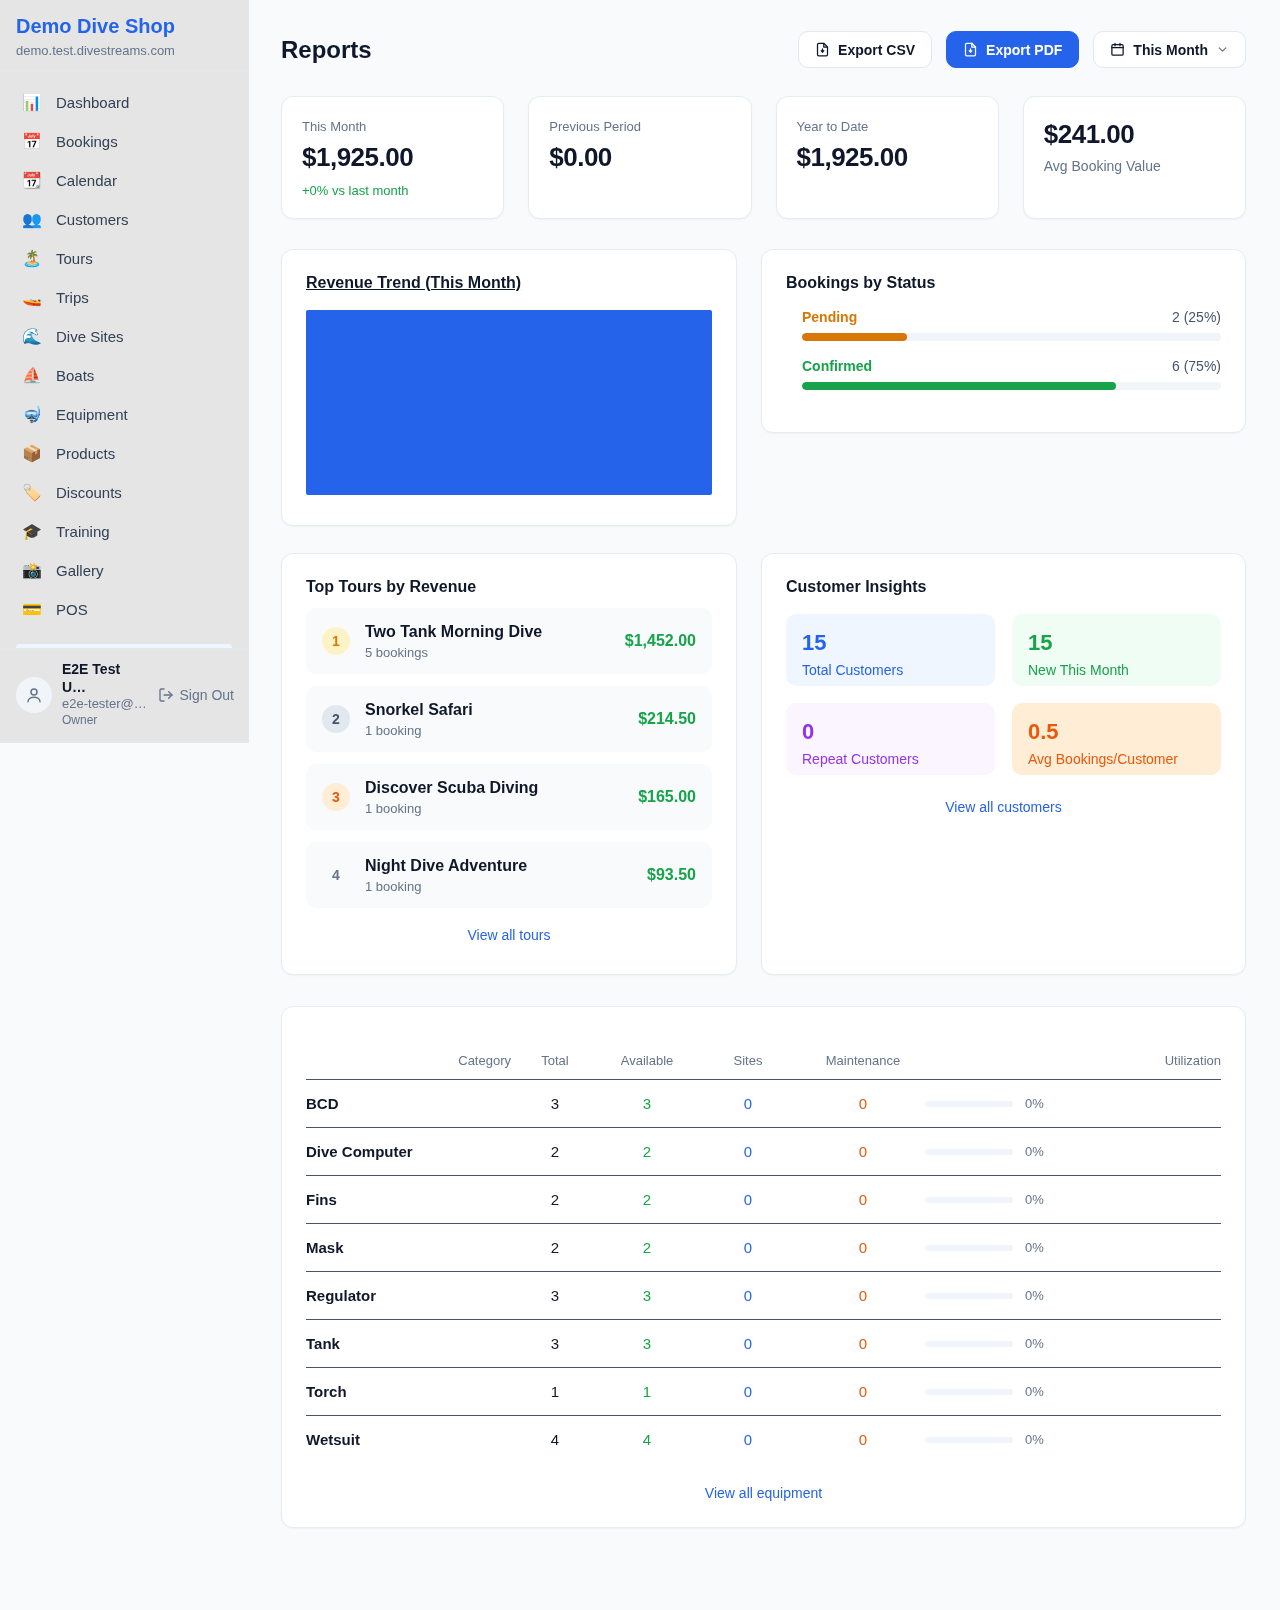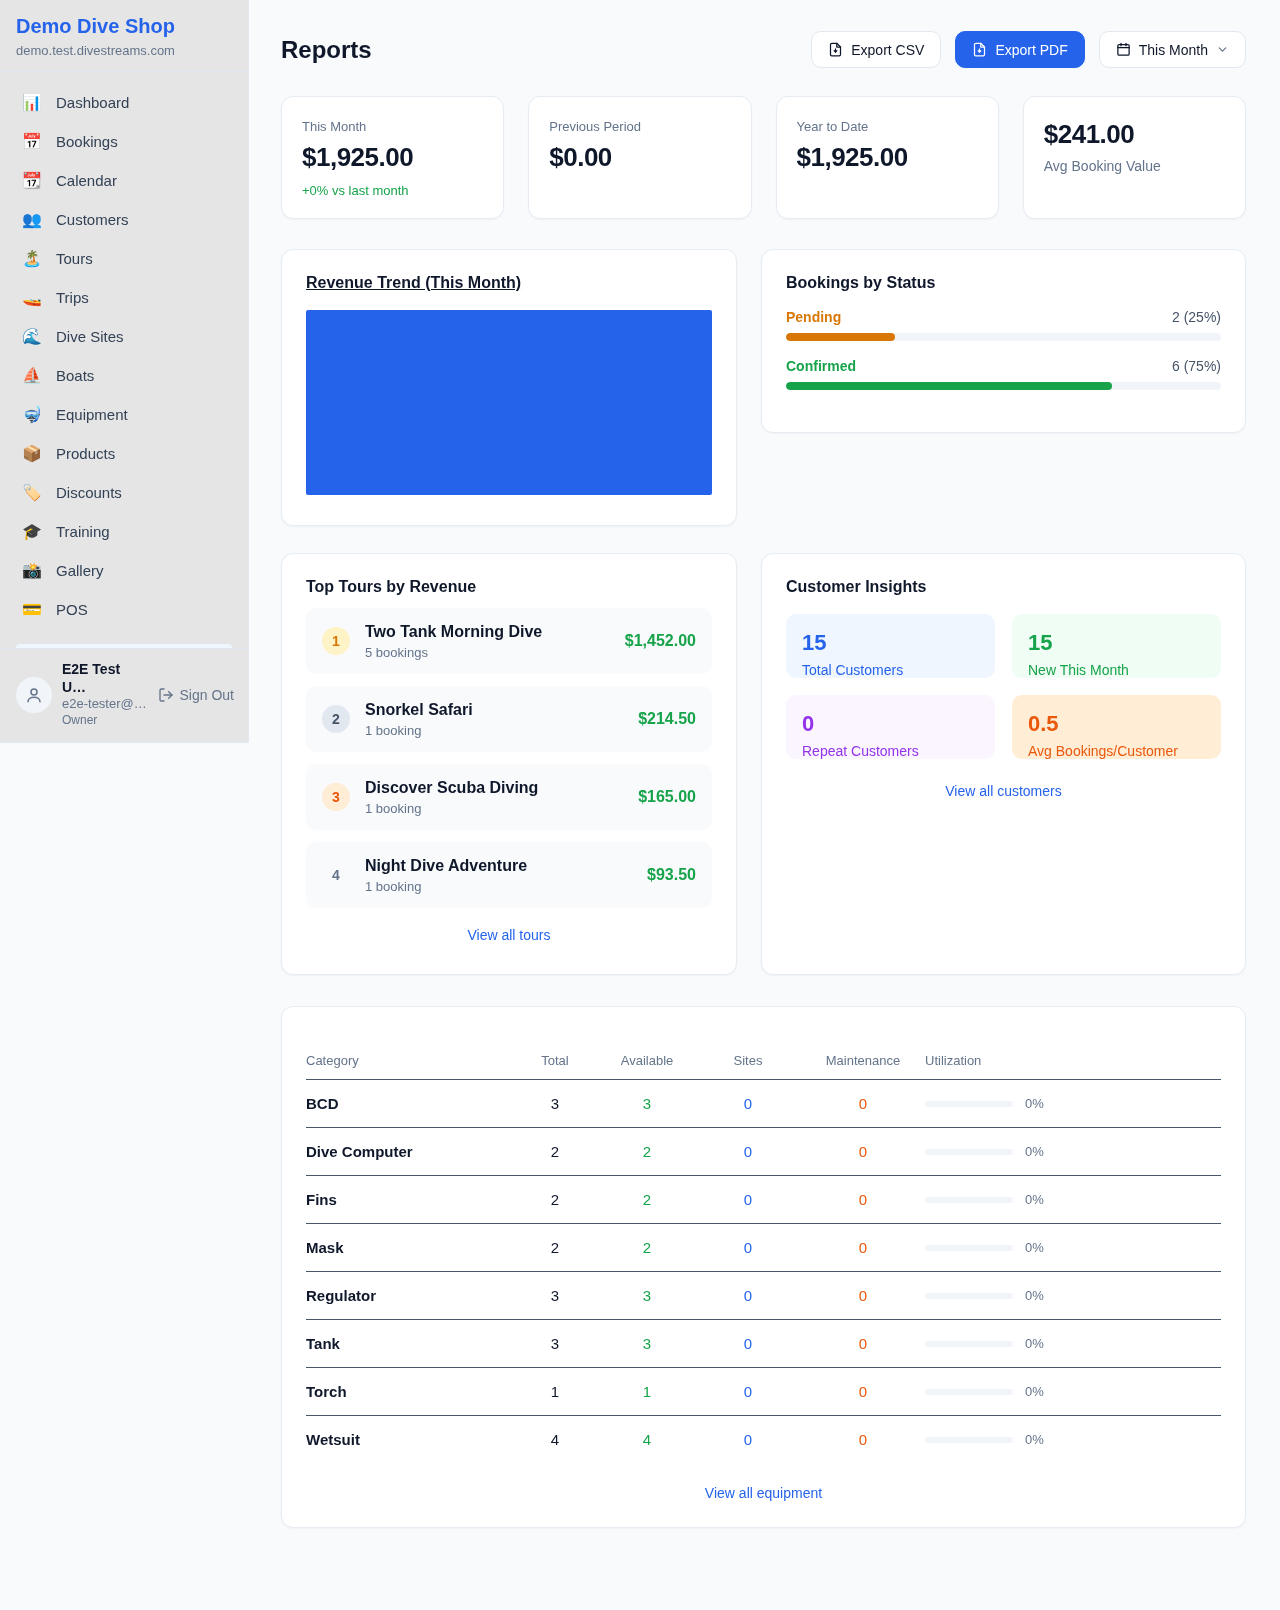--- a/index.html
+++ b/index.html
@@ -53,21 +53,21 @@
     color:#64748b; font-size:14px; cursor:pointer; flex:none;
   }
   
   .main { position:absolute; left:249px; top:0; right:0; padding:31px 34px 40px 32px; }
   .page-header { display:flex; align-items:center; margin-bottom:28px; }
   .page-title { font-size:24px; font-weight:bold; color:#0f172a; }
   .header-actions { margin-left:auto; display:flex; gap:14px; }
   .btn {
     height:37px; padding:0 16px; border-radius:10px;
     background:#ffffff; border:1px solid #e2e8f0;
-    font-size:14px; font-weight:normal; color:#0f172a;
+    font-size:14px; font-weight:bold; color:#0f172a;
     display:flex; align-items:center; gap:8px; cursor:pointer;
     font-family:"Liberation Sans", sans-serif;
   }
   .btn.primary { background:#2563eb; border-color:#2563eb; color:#ffffff; }
   .btn svg { flex:none; }
   
   .card {
     background:#ffffff; border:1px solid #e7ecf2; border-radius:12px;
     box-shadow:0 1px 2px rgba(15,23,42,0.04);
   }
@@ -75,21 +75,21 @@
   .stat-card { padding:22px 20px; height:123px; }
   .stat-label { font-size:13px; color:#64748b; margin-bottom:8px; }
   .stat-value { font-size:26px; font-weight:bold; color:#0f172a; letter-spacing:-0.5px; }
   .stat-delta { font-size:13px; color:#16a34a; margin-top:10px; }
   .stat-label-after { font-size:14px; color:#64748b; margin-top:8px; }
   .charts-row { display:grid; grid-template-columns:456px 1fr; gap:24px; align-items:start; margin-bottom:27px; }
   .card-title { font-size:16px; font-weight:bold; color:#0f172a; }
   .revenue-card { padding:24px; height:277px;text-decoration:underline; }
   .chart-block { margin-top:18px; height:185px; background:#2563eb; border-radius:2px; }
   .status-card { padding:24px; height:184px; }
-  .status-row { margin-top:17px; }
+  .status-row { margin-top:17px;margin-left:16px; }
   .status-line { display:flex; justify-content:space-between; align-items:baseline; margin-bottom:8px; }
   .status-label { font-size:14px; font-weight:bold; }
   .status-value { font-size:14px; color:#475569; }
   .bar-track { height:8px; background:#f1f5f9; border-radius:4px; overflow:hidden; }
   .bar-fill { height:8px; border-radius:4px; }
   .mid-row { display:grid; grid-template-columns:456px 1fr; gap:24px; align-items:stretch; margin-bottom:31px; }
   .tours-card { padding:24px; height:422px; }
   .tour-row {
     display:flex; align-items:center; gap:15px;
     background:#f8fafc; border-radius:10px;
@@ -100,33 +100,33 @@
     width:28px; height:28px; border-radius:50%; flex:none;
     display:flex; align-items:center; justify-content:center;
     font-size:14px; font-weight:bold; color:#64748b;
   }
   .tour-name { font-size:16px; font-weight:bold; color:#0f172a; line-height:1.3; }
   .tour-sub { font-size:13px; color:#64748b; margin-top:2px; }
   .tour-price { margin-left:auto; font-size:16px; font-weight:bold; color:#16a34a; }
   .view-link { display:block; text-align:center; font-size:14px; color:#2563eb; margin-top:19px; cursor:pointer; text-decoration:none; }
   .insights-card { padding:24px; }
   .tile-grid { display:grid; grid-template-columns:1fr 1fr; gap:17px; margin-top:18px; }
-  .tile { border-radius:10px; padding:16px; height:64px; }
+  .tile { border-radius:10px; padding:16px; height:72px; }
   .tile-value { font-size:22px; font-weight:bold; }
   .tile-label { font-size:14px; margin-top:6px; }
   .insights-card .view-link { margin-top:24px; }
   
   .equip-card { padding:24px 24px 26px; }
   table { width:100%; border-collapse:collapse; margin-top:14px; }
   th {
     font-size:13px; font-weight:normal; color:#64748b;
     text-align:center; padding:8px 0 11px;
     border-bottom:1px solid #475569;
   }
-  th.left { text-align:left; }
+  th.left { text-align:right; }
   td {
     padding:15px 0; font-size:15px; text-align:center;
     border-bottom:1px solid #475569; color:#0f172a;
   }
   tr:last-child td { border-bottom:none; }
   td.cat { text-align:left; font-weight:bold; }
   td.avail { color:#16a34a; }
   td.rented { color:#2563eb; }
   td.maint { color:#ea580c; }
   td.util { text-align:left; }

